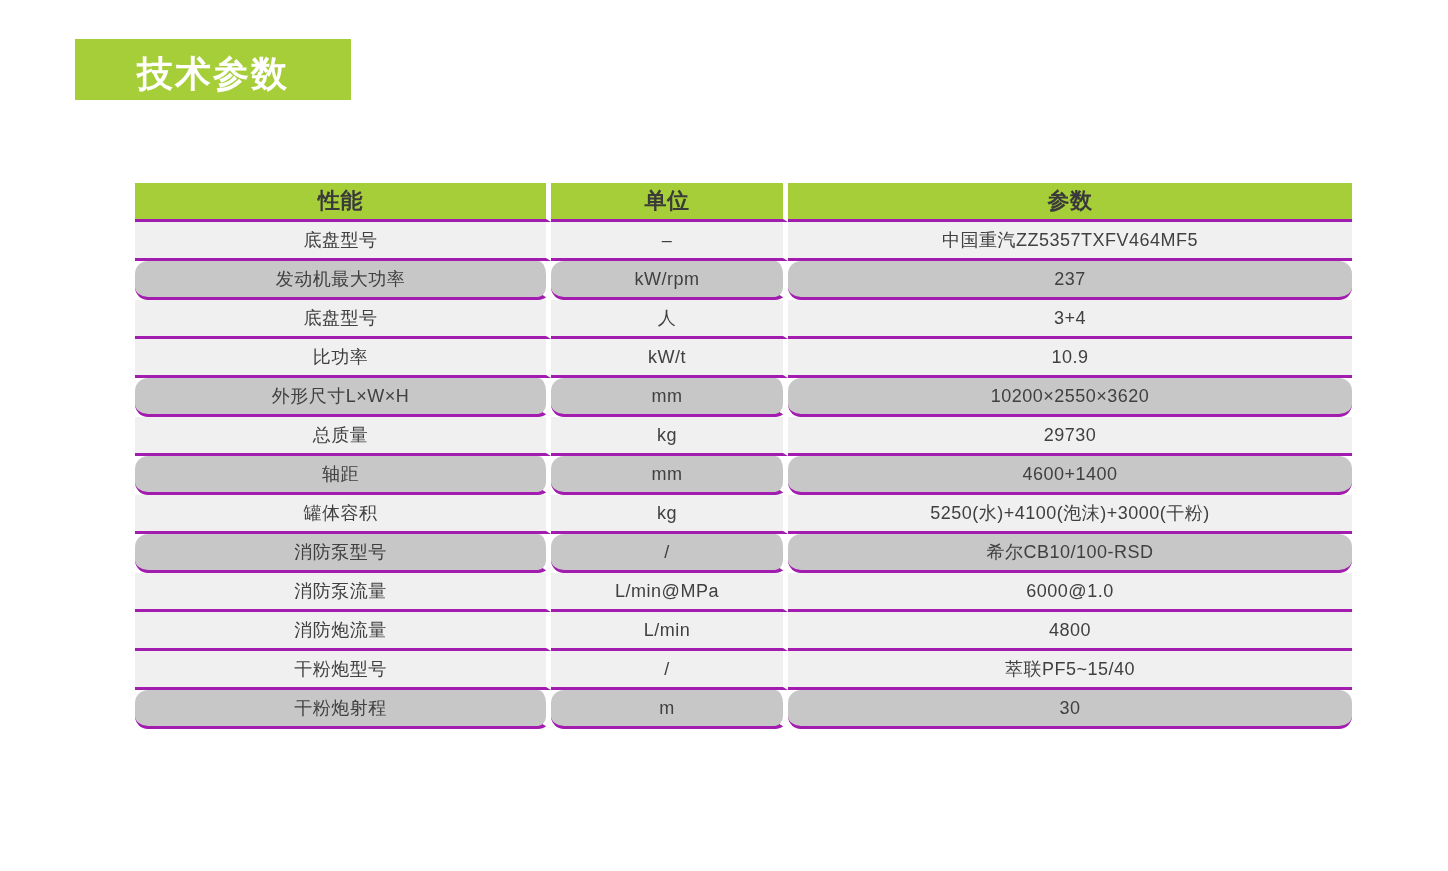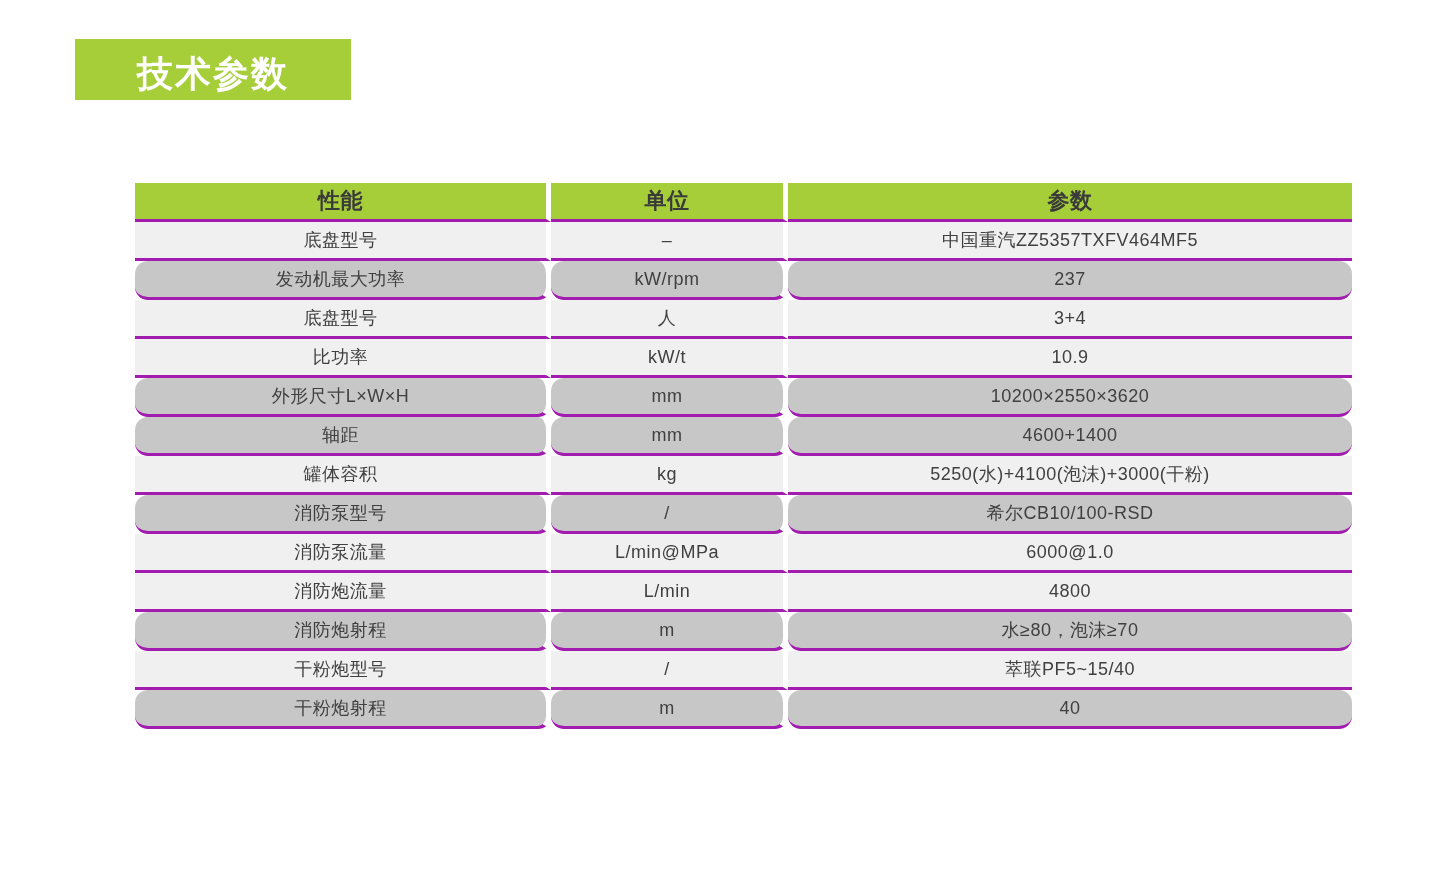--- a/index.html
+++ b/index.html
@@ -117,20 +117,25 @@
         <tr class="row-light">
           <td>比功率</td>
           <td>kW/t</td>
           <td>10.9</td>
         </tr>
         <tr class="row-dark">
           <td>外形尺寸L×W×H</td>
           <td>mm</td>
           <td>10200×2550×3620</td>
         </tr>
+        <tr class="row-light">
+          <td>总质量</td>
+          <td>kg</td>
+          <td>29730</td>
+        </tr>
         <tr class="row-dark">
           <td>轴距</td>
           <td>mm</td>
           <td>4600+1400</td>
         </tr>
         <tr class="row-light">
           <td>罐体容积</td>
           <td>kg</td>
           <td>5250(水)+4100(泡沫)+3000(干粉)</td>
         </tr>
@@ -142,31 +147,26 @@
         <tr class="row-light">
           <td>消防泵流量</td>
           <td>L/min@MPa</td>
           <td>6000@1.0</td>
         </tr>
         <tr class="row-light">
           <td>消防炮流量</td>
           <td>L/min</td>
           <td>4800</td>
         </tr>
-        <tr class="row-dark">
-          <td>消防炮射程</td>
-          <td>m</td>
-          <td>水≥80，泡沫≥70</td>
-        </tr>
         <tr class="row-light">
           <td>干粉炮型号</td>
           <td>/</td>
           <td>萃联PF5~15/40</td>
         </tr>
         <tr class="row-dark">
           <td>干粉炮射程</td>
           <td>m</td>
-          <td>40</td>
+          <td>30</td>
         </tr>
       </tbody>
   </table>
 
 </div>
 
 </body></html>

